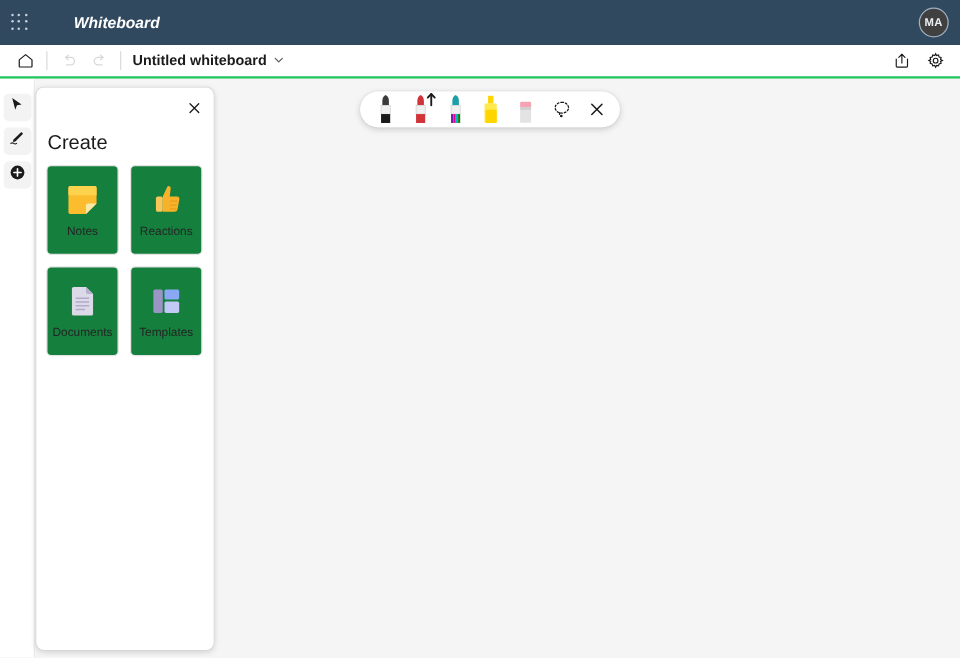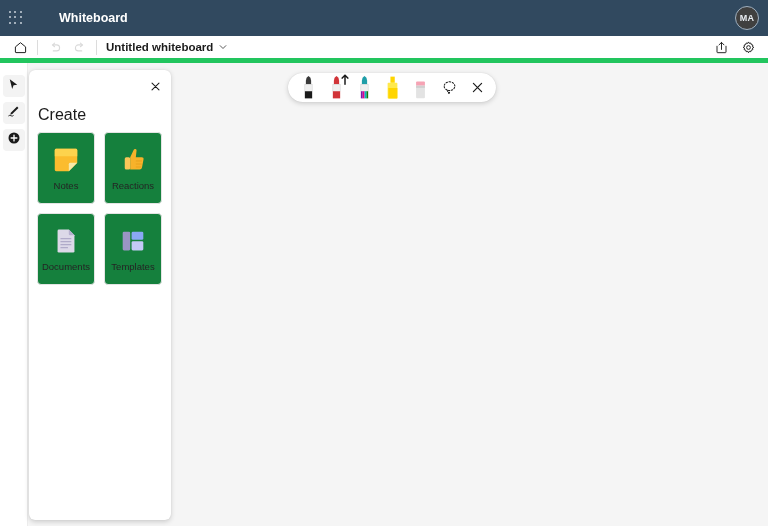--- a/index.html
+++ b/index.html
@@ -22,35 +22,35 @@
     gap: 2px; cursor: pointer;
   }
   .waffle i { display:block; width:2px; height:2px; background:#c9d2da; border-radius:50%; }
   .brand { display: flex; align-items: center; gap: 8px; }
   .brand-logo { width: 22px; height: 22px; display:block; }
   .brand-name {
     color: #ffffff; font-size: 13.5px; font-weight: 700;
     font-family: "Liberation Serif", serif; letter-spacing: .2px;
   }
   .app-name {
-    color: #ffffff; font-size: 12.5px; font-weight: 700; margin-left: 26px;
+    color: #ffffff; font-size: 12.5px; font-weight: 700; margin-left: 26px; font-style: italic;
   }
   .avatar {
     position: absolute; right: 9px; top: 50%; transform: translateY(-50%);
     width: 24px; height: 24px; border-radius: 50%;
     border: 1.3px solid #9fb0c0; color: #e9eef3;
     font-size: 9px; font-weight: 700; letter-spacing: .3px;
     display: flex; align-items: center; justify-content: center;
     cursor: pointer; background: #404040;
   }
 
   
   .cmdbar {
     position: absolute; left: 0; top: 36px; width: 768px; height: 27px;
-    background: #ffffff; border-bottom: 5px solid #22c55e;
+    background: #ffffff; border-bottom: 2px solid #22c55e;
     display: flex; align-items: center; padding: 0 8px; text-align: center;
   }
   .cmd-btn {
     width: 24px; height: 22px; display: flex; align-items: center;
     justify-content: center; cursor: pointer; border-radius: 3px;
   }
   .cmd-btn.disabled { opacity: .32; cursor: default; }
   .cmd-sep { width: 1px; height: 15px; background: #dcdcdc; margin: 0 5px; }
   .doc-title {
     font-size: 11.5px; font-weight: 700; color: #1b1b1b; margin-left: 4px;

